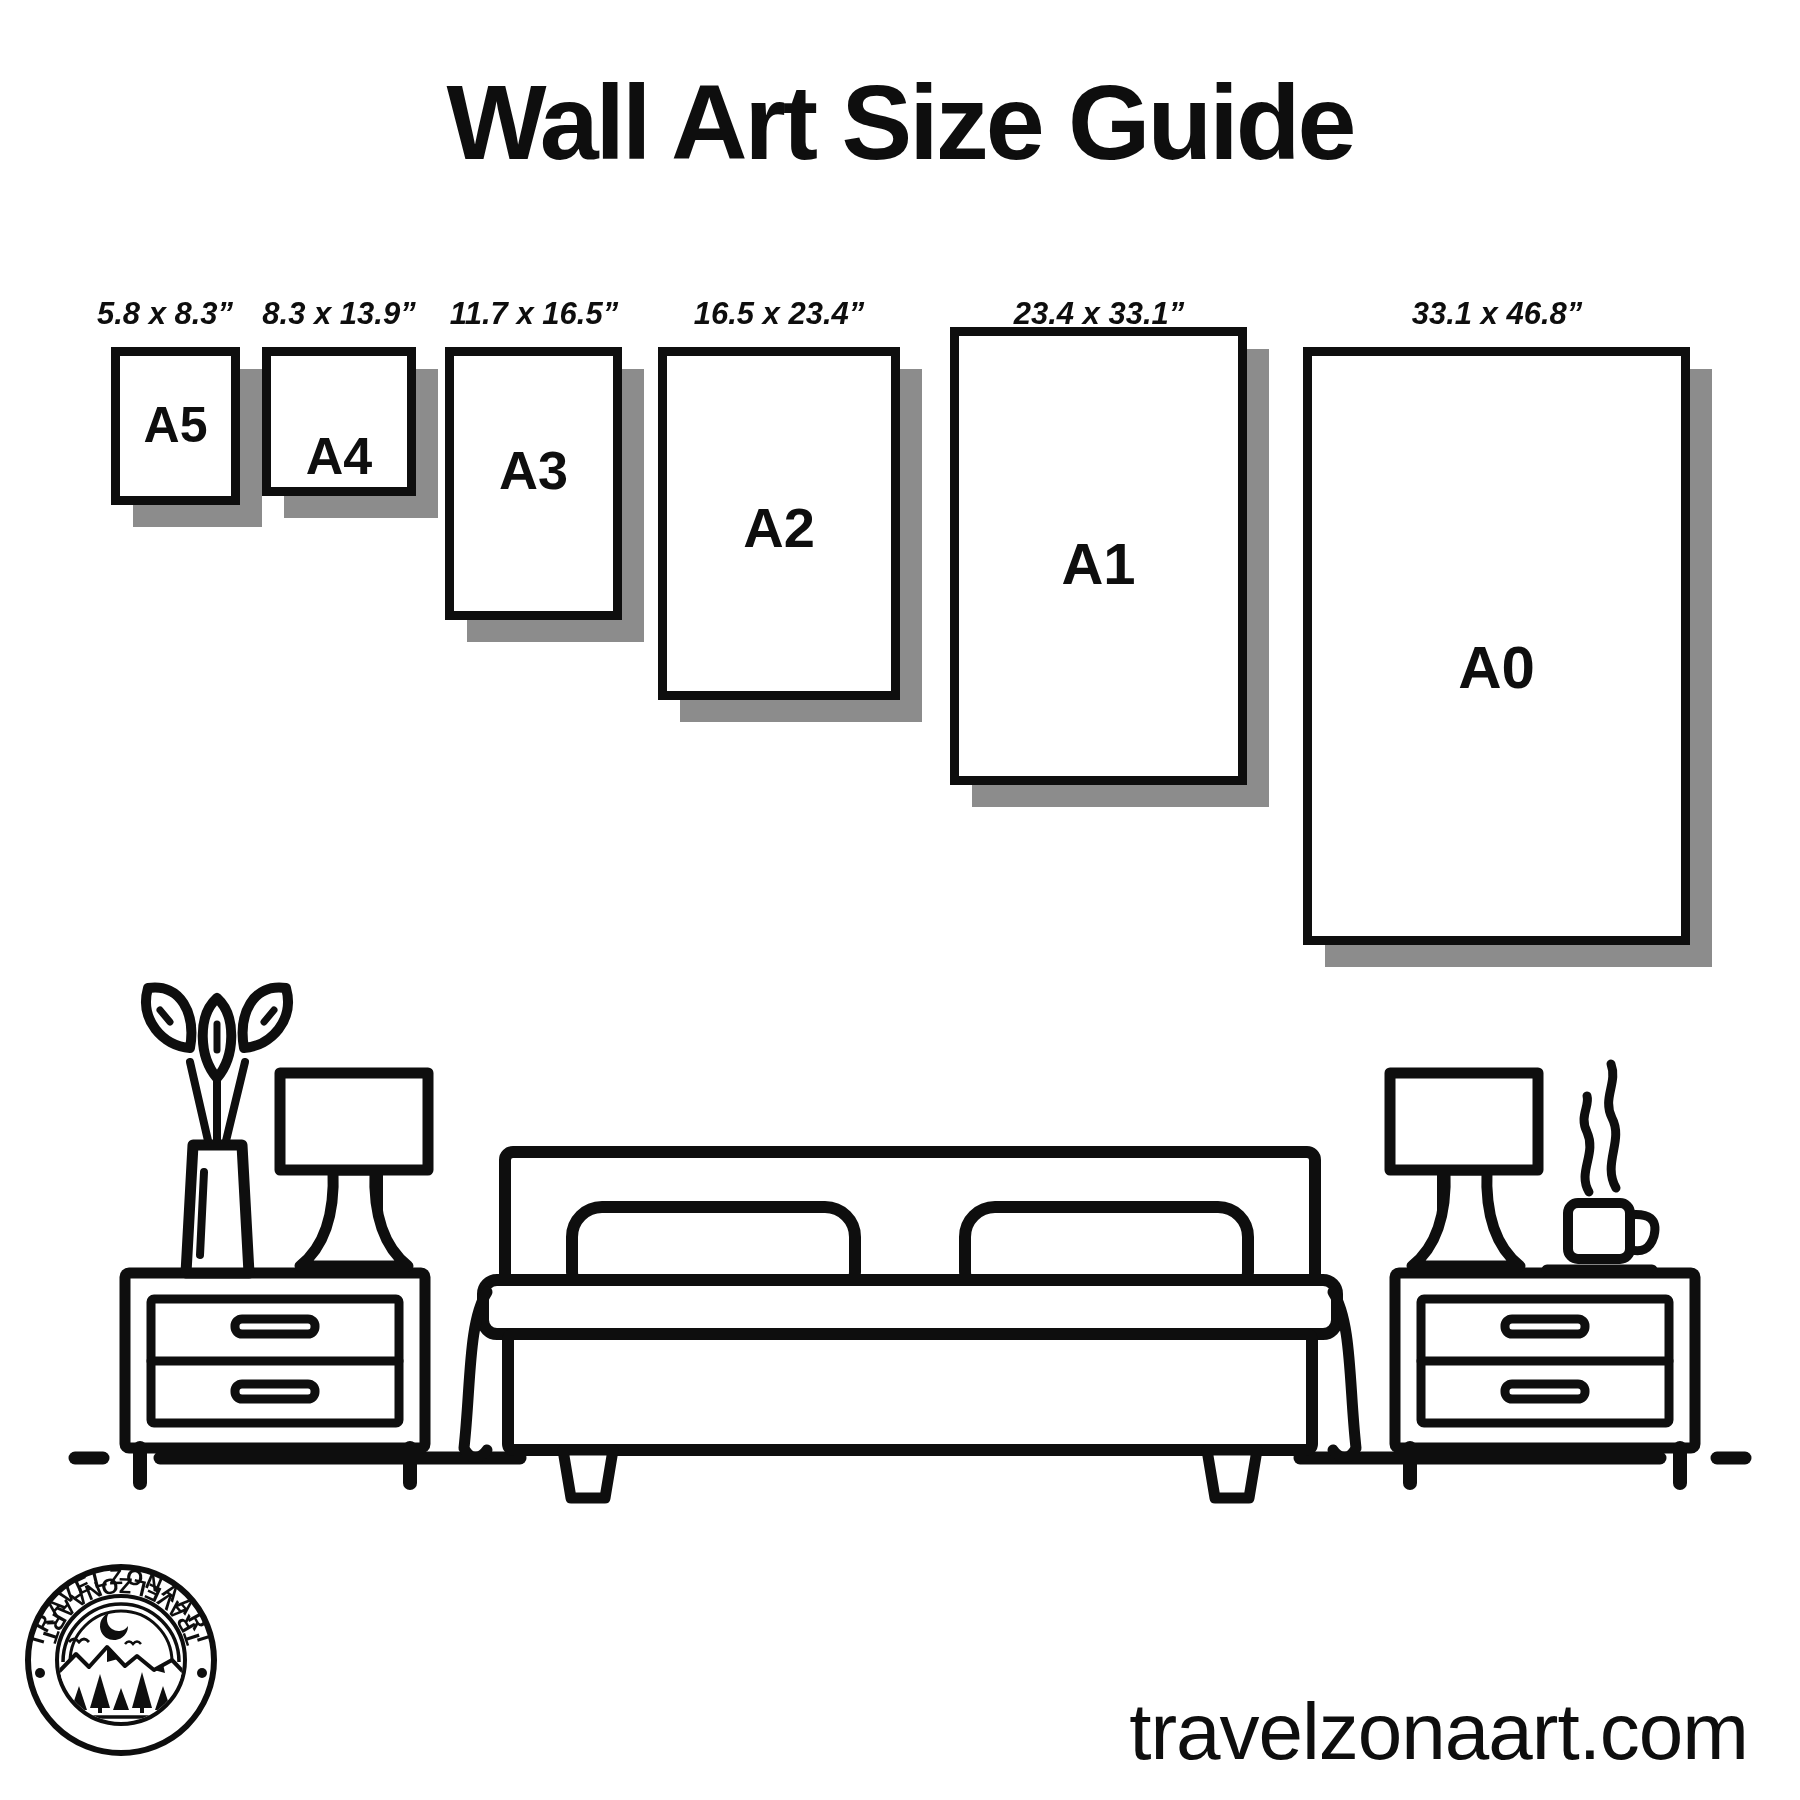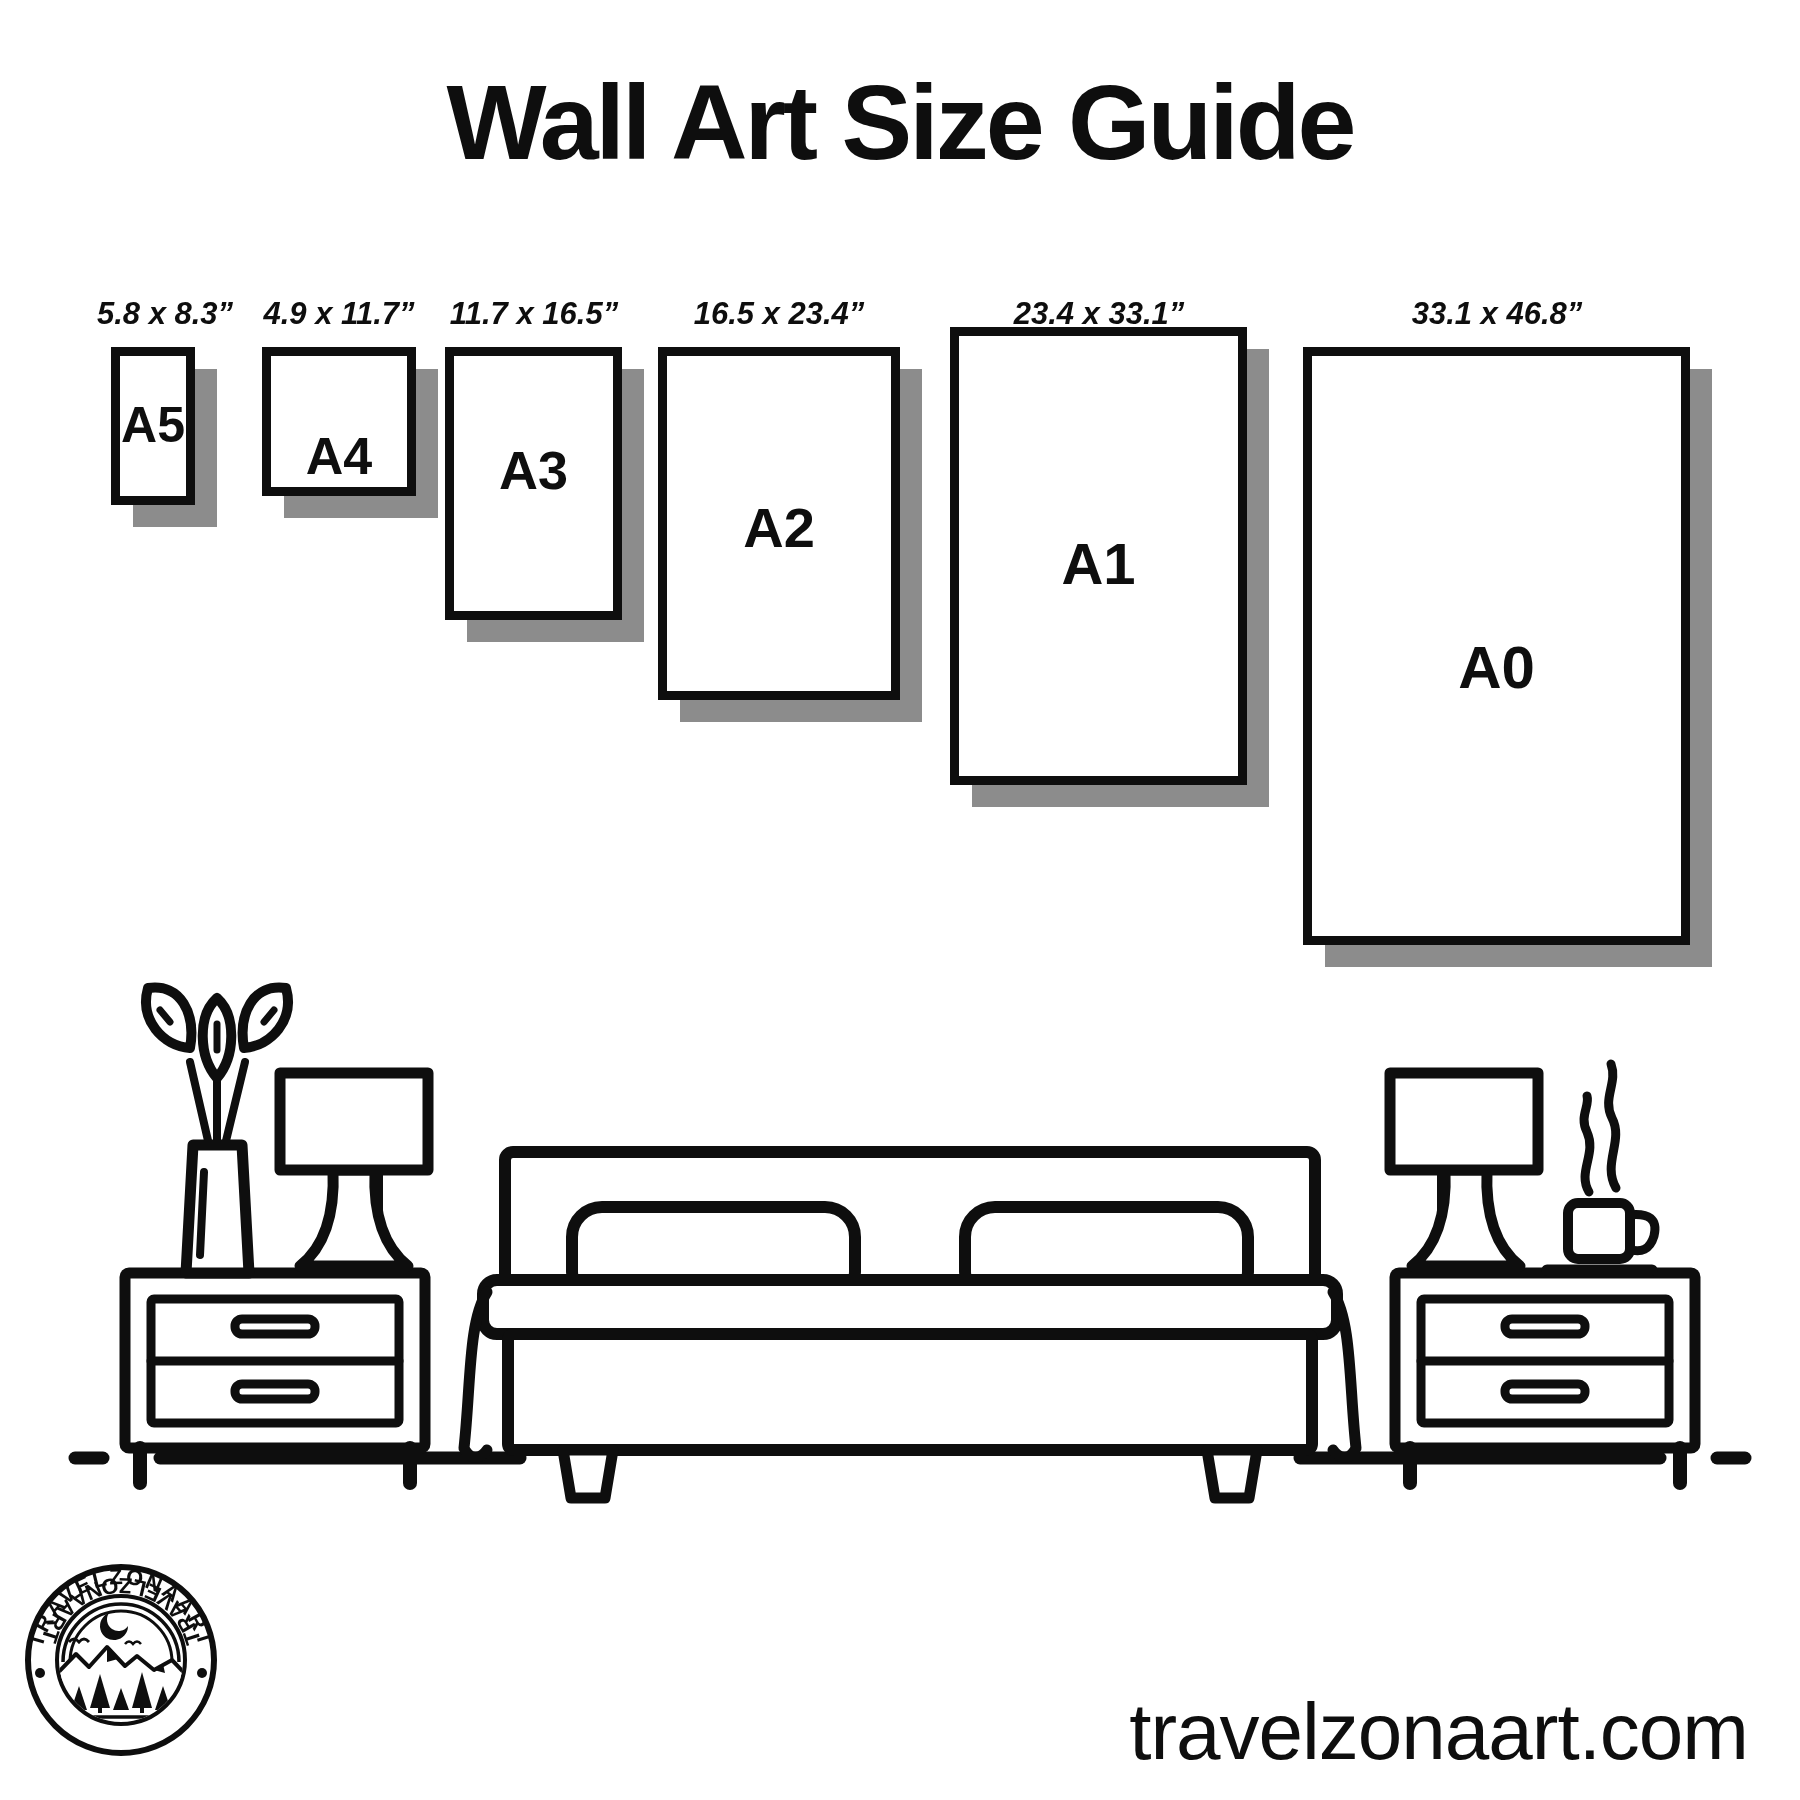--- a/index.html
+++ b/index.html
@@ -30,27 +30,27 @@
   svg{position:absolute;display:block}
   .scene{left:0;top:840px}
   .logo{left:21px;top:1560px}
 </style>
 </head>
 <body>
 
 <div class="title">Wall Art Size Guide</div>
 
 <div class="dim-label" style="left:15px">5.8 x 8.3”</div>
-<div class="dim-label" style="left:189px">4.9 x 11.7”</div>
+<div class="dim-label" style="left:189px">8.3 x 13.9”</div>
 <div class="dim-label" style="left:384px">11.7 x 16.5”</div>
 <div class="dim-label" style="left:629px">16.5 x 23.4”</div>
 <div class="dim-label" style="left:949px">23.4 x 33.1”</div>
 <div class="dim-label" style="left:1347px">33.1 x 46.8”</div>
 
-<div class="frame" style="left:111px;top:347px;width:84px;height:158px">
+<div class="frame" style="left:111px;top:347px;width:129px;height:158px">
   <span class="frame-label" style="top:40px;font-size:50px">A5</span>
 </div>
 <div class="frame" style="left:262px;top:347px;width:154px;height:149px">
   <span class="frame-label" style="top:70px;font-size:52px">A4</span>
 </div>
 <div class="frame" style="left:445px;top:347px;width:177px;height:273px">
   <span class="frame-label" style="top:83px;font-size:54px">A3</span>
 </div>
 <div class="frame" style="left:658px;top:347px;width:242px;height:353px">
   <span class="frame-label" style="top:139px;font-size:56px">A2</span>

